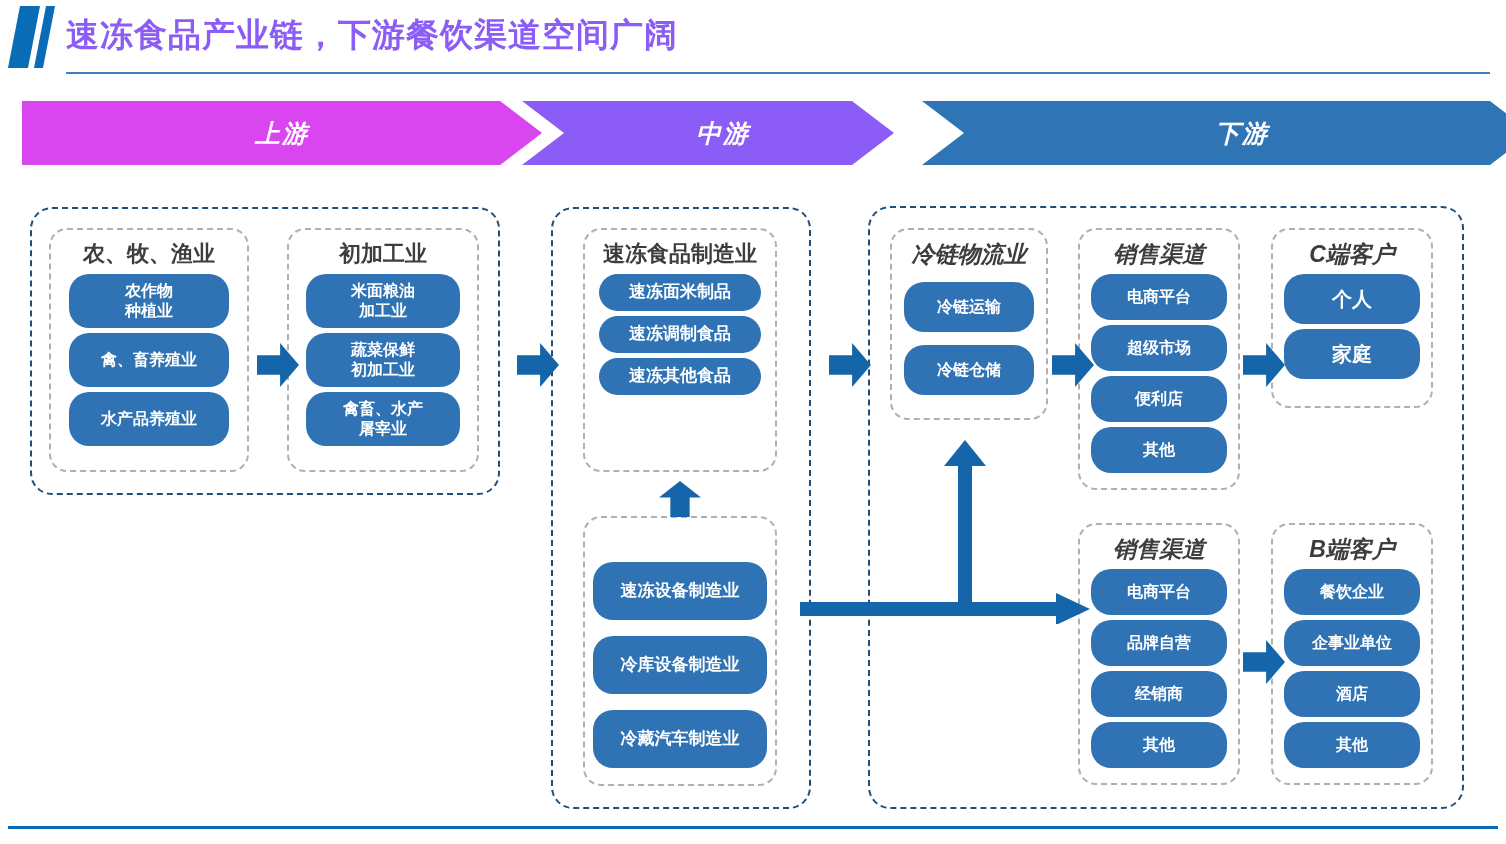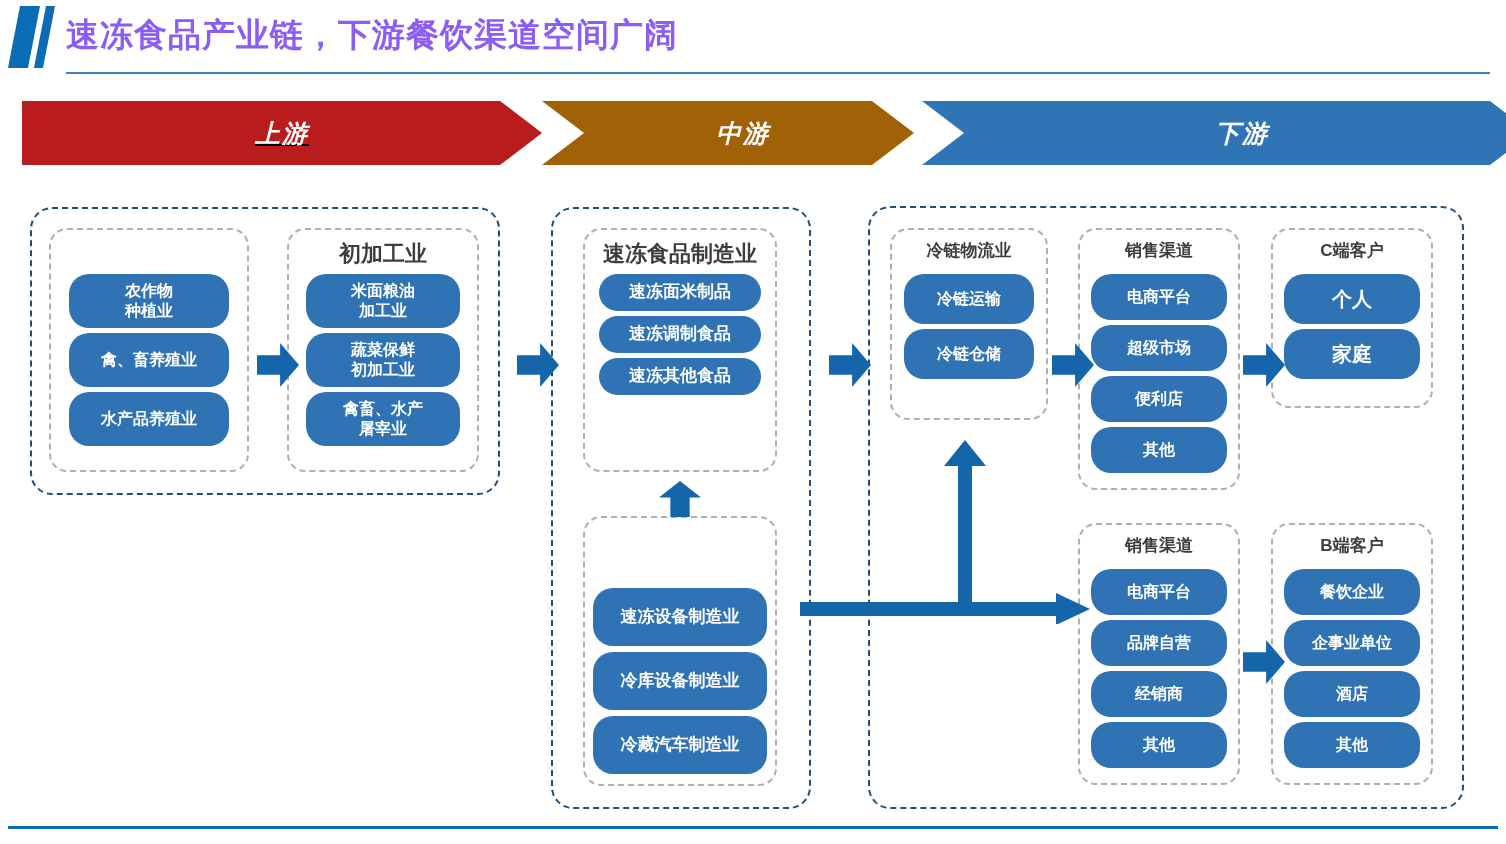--- a/index.html
+++ b/index.html
@@ -27,23 +27,23 @@
   .title-rule{position:absolute;left:66px;top:72px;width:1424px;height:2px;background:#3f7fbf;}
   .footer-rule{position:absolute;left:8px;top:826px;width:1490px;height:3px;background:#0a6cb4;}
 
   
   .band{position:absolute;left:22px;top:101px;width:1462px;height:64px;}
   .chev{position:absolute;top:0;height:64px;display:flex;align-items:center;justify-content:center;}
   .chev span{
     font-size:25px;font-weight:bold;font-style:italic;color:#ffffff;
     letter-spacing:2px;
   }
-  .chev.c1{left:0;width:520px;background:#b91c1c;
-    clip-path:polygon(0 0, 478px 0, 520px 50%, 478px 100%, 0 100%);text-decoration:underline;}
-  .chev.c2{left:520px;width:372px;background:#a16207;
+  .chev.c1{left:0;width:520px;background:#d946ef;
+    clip-path:polygon(0 0, 478px 0, 520px 50%, 478px 100%, 0 100%);}
+  .chev.c2{left:500px;width:372px;background:#8b5cf6;
     clip-path:polygon(0 0, 330px 0, 372px 50%, 330px 100%, 0 100%, 42px 50%);}
   .chev.c3{left:900px;width:610px;background:#2f75b6;
     clip-path:polygon(0 0, 568px 0, 610px 50%, 568px 100%, 0 100%, 42px 50%);text-align:right;}
   .chev.c2 span,.chev.c3 span{margin-left:30px;}
 
   
   .segbox{
     position:absolute;border:2.5px dashed #1f4e79;border-radius:22px;background:transparent;
   }
   .segbox.up{left:30px;top:207px;width:466px;height:284px;}
@@ -52,43 +52,43 @@
 
   
   .group{
     position:absolute;border:2px dashed #b0b0b0;border-radius:18px;background:transparent;
     box-sizing:border-box;
   }
   .group-title{
     position:absolute;left:0;right:0;top:9px;text-align:center;
     font-size:22px;font-weight:bold;color:#3d3d3d;white-space:nowrap;
   }
-  .group-title.sm{font-size:17px;}
+  .group-title.sm{font-size:23px;font-style:italic;}
   .items{position:absolute;left:0;right:0;top:44px;bottom:10px;
     display:flex;flex-direction:column;align-items:center;gap:5px;}
   .chip{
     background:#2f73b4;color:#ffffff;border-radius:20px;
     display:flex;align-items:center;justify-content:center;text-align:center;
     font-weight:bold;line-height:1.22;box-sizing:border-box;
   }
 
   
   #g-agri{left:49px;top:228px;width:200px;height:244px;}
   #g-agri .chip{width:160px;height:54px;font-size:16px;}
   #g-prim{left:287px;top:228px;width:192px;height:244px;}
   #g-prim .chip{width:154px;height:54px;font-size:16px;}
 
   #g-mfg{left:583px;top:228px;width:194px;height:244px;}
   #g-mfg .chip{width:162px;height:37px;font-size:17px;}
   #g-equip{left:583px;top:516px;width:194px;height:270px;}
   #g-equip .chip{width:174px;height:58px;font-size:17px;}
-  #g-equip .items{gap:6px;justify-content:flex-end;}
+  #g-equip .items{gap:16px;}
 
   #g-logis{left:890px;top:228px;width:158px;height:192px;}
-  #g-logis .chip{width:130px;height:50px;font-size:16px;}
+  #g-logis .chip{width:130px;height:50px;font-size:16px;margin-top:8px;}
   #g-chan-c{left:1078px;top:228px;width:162px;height:262px;}
   #g-chan-c .chip{width:136px;height:46px;font-size:16px;}
   #g-cust-c{left:1271px;top:228px;width:162px;height:180px;}
   #g-cust-c .chip{width:136px;height:50px;font-size:20px;}
 
   #g-chan-b{left:1078px;top:523px;width:162px;height:262px;}
   #g-chan-b .chip{width:136px;height:46px;font-size:16px;}
   #g-cust-b{left:1271px;top:523px;width:162px;height:262px;}
   #g-cust-b .chip{width:136px;height:46px;font-size:16px;}
 
@@ -136,20 +136,21 @@
     <div class="chev c3">
       <span>下游</span>
     </div>
   </div>
 
   <div class="segbox up"></div>
   <div class="segbox mid"></div>
   <div class="segbox down"></div>
 
   <div class="group" id="g-agri">
+    <div class="group-title">农、牧、渔业</div>
     <div class="items">
       <div class="chip">农作物<br>种植业</div>
       <div class="chip">禽、畜养殖业</div>
       <div class="chip">水产品养殖业</div>
     </div>
   </div>
 
   <div class="group" id="g-prim">
     <div class="group-title">初加工业</div>
     <div class="items">

